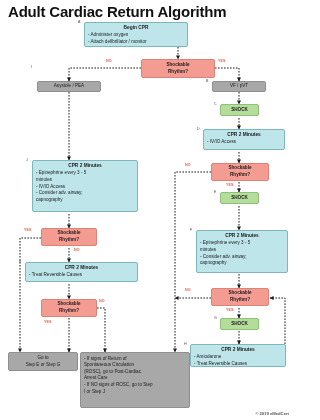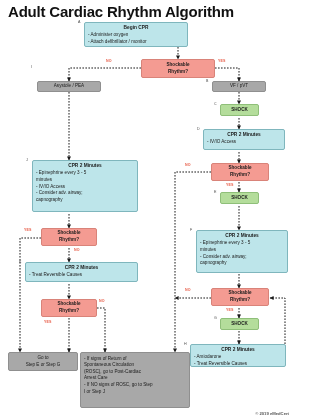--- a/index.html
+++ b/index.html
@@ -111,21 +111,21 @@
   .note .bullets span {
     text-indent: -3px;
     padding-left: 3px;
   }
 </style>
 </head>
 <body>
 
 <div id="canvas">
 
-  <div id="title">Adult Cardiac Rhythm Algorithm</div>
+  <div id="title">Adult Cardiac Return Algorithm</div>
 
   <svg id="wires" viewBox="0 0 295 420">
     <defs>
       <marker id="ah" markerWidth="5" markerHeight="5" refX="3.6" refY="2" orient="auto">
         <path d="M0,0 L4,2 L0,4 z" fill="#1a1a1a"></path>
       </marker>
     </defs>
     <g stroke="#1a1a1a" stroke-width="1" stroke-dasharray="1.6,1.4" fill="none" marker-end="url(#ah)">
 
       <path d="M178,47 L178,59"></path>

